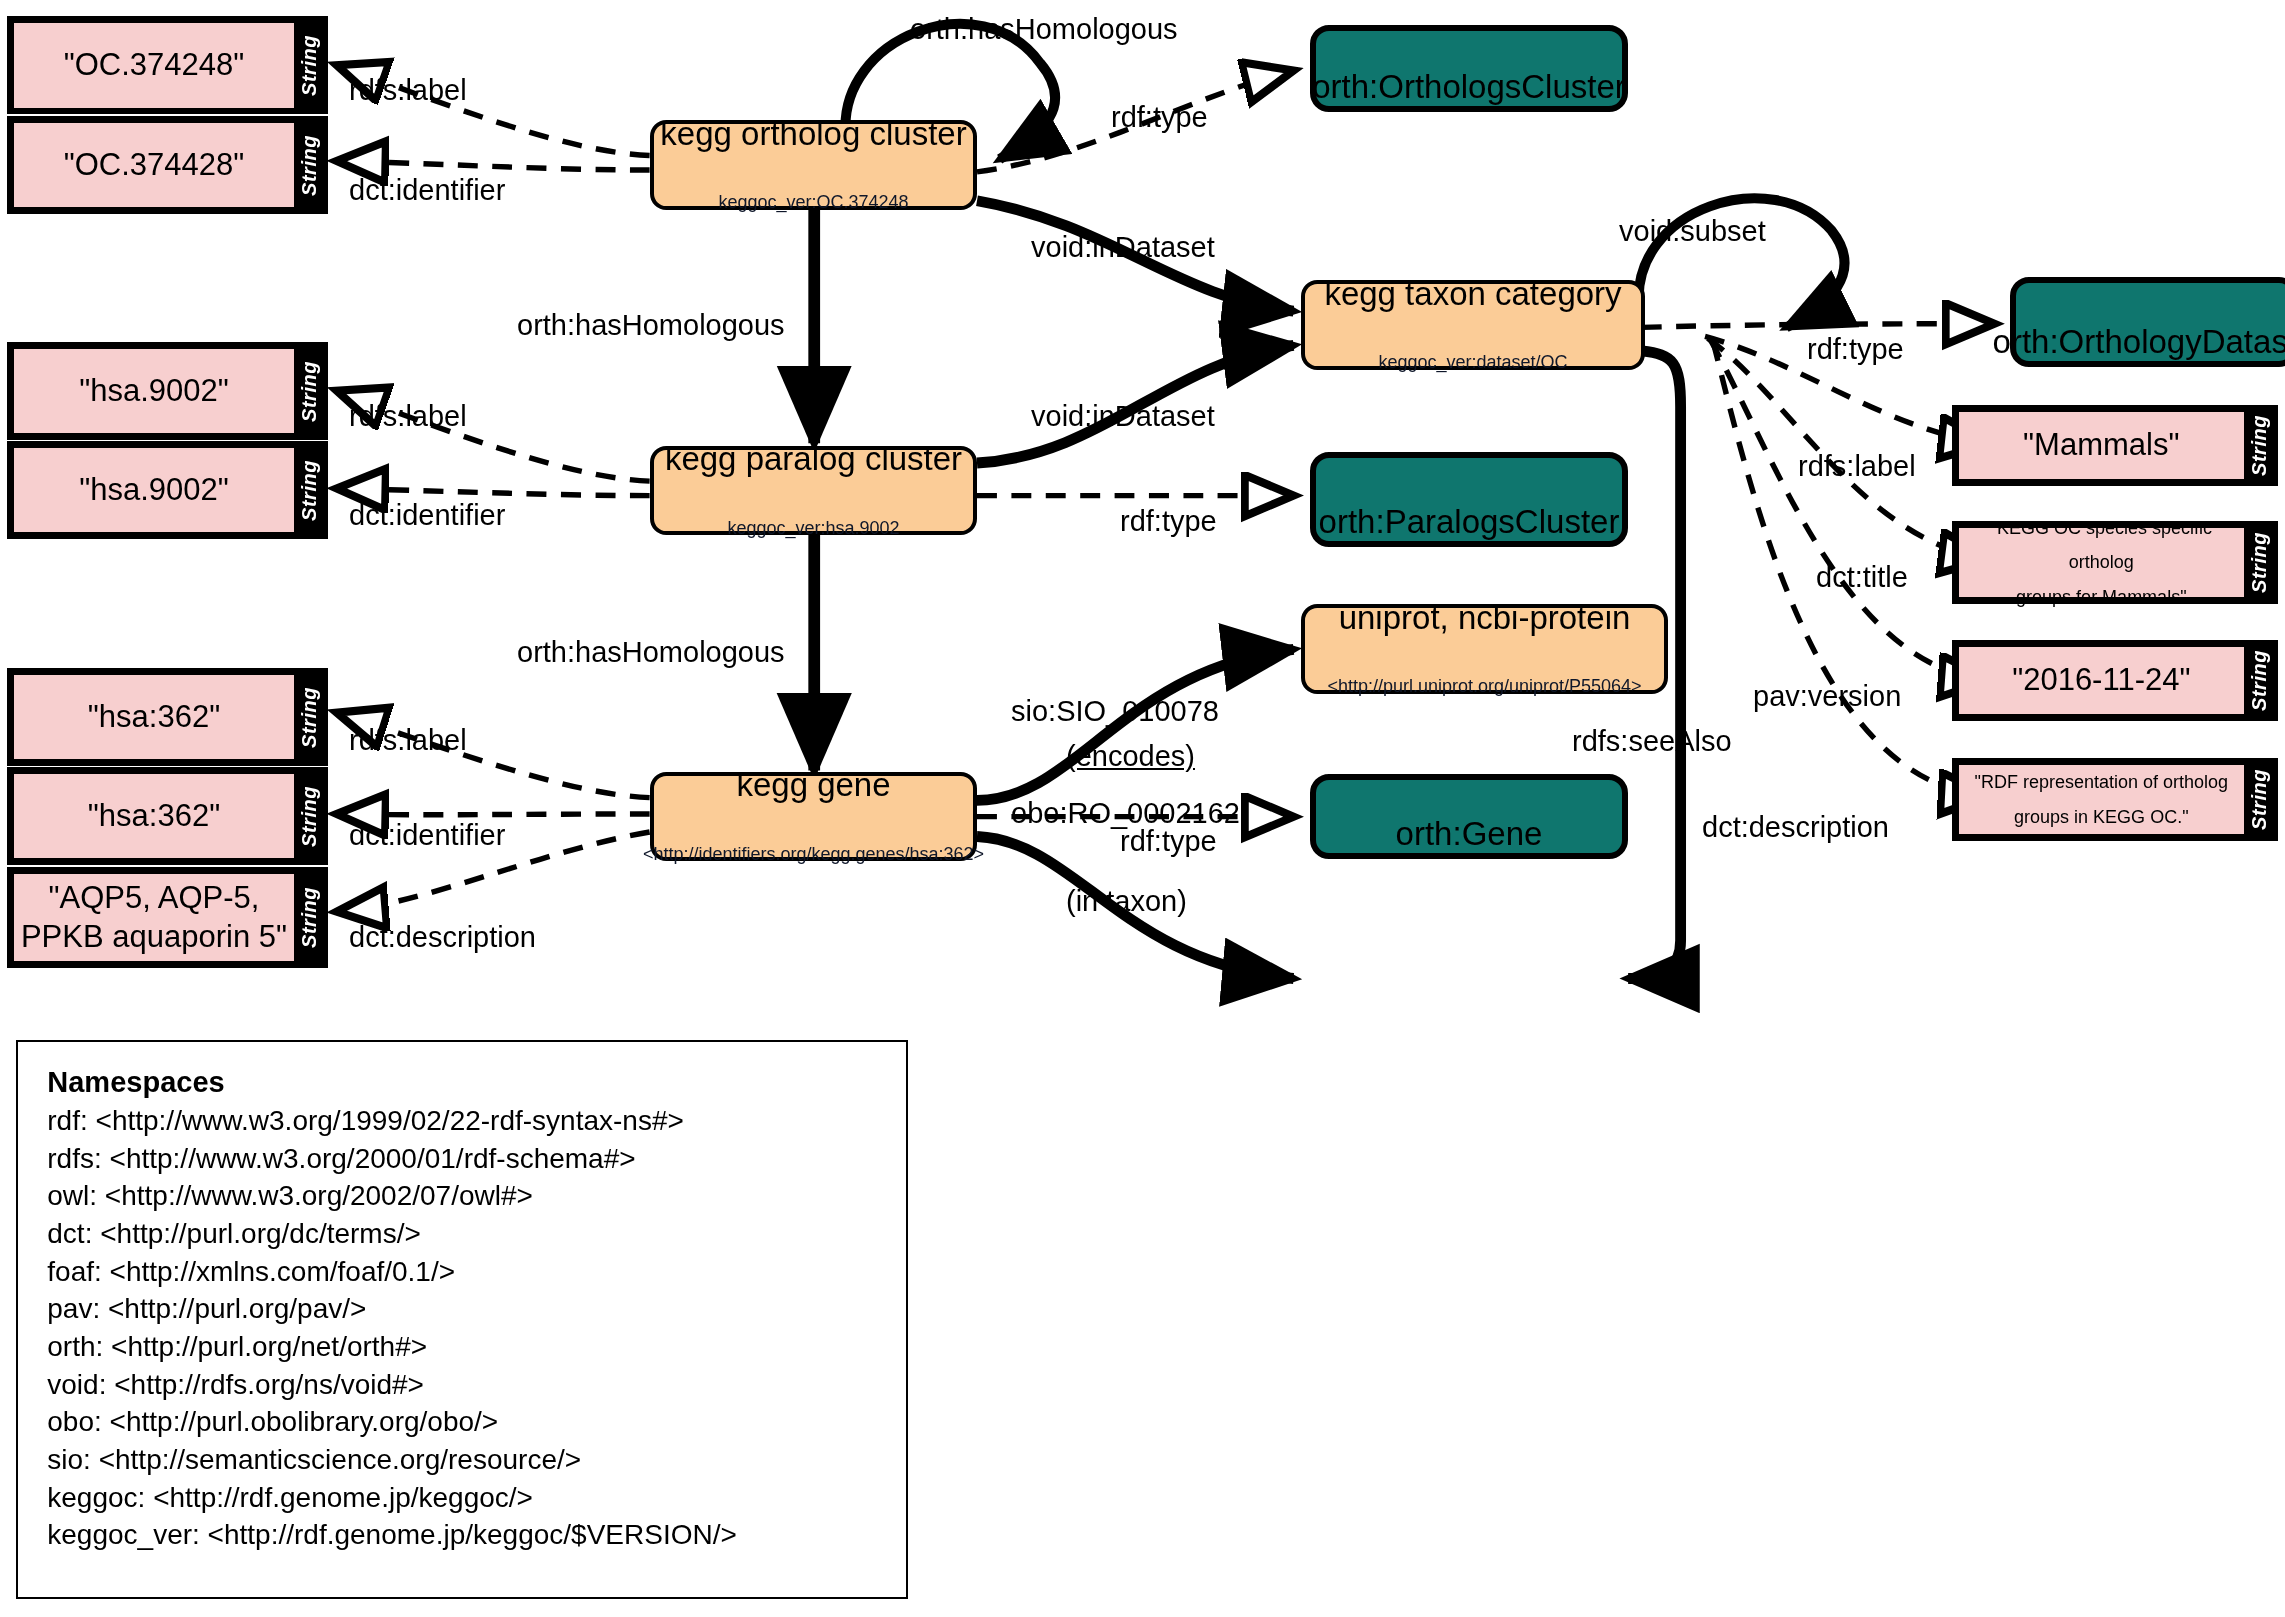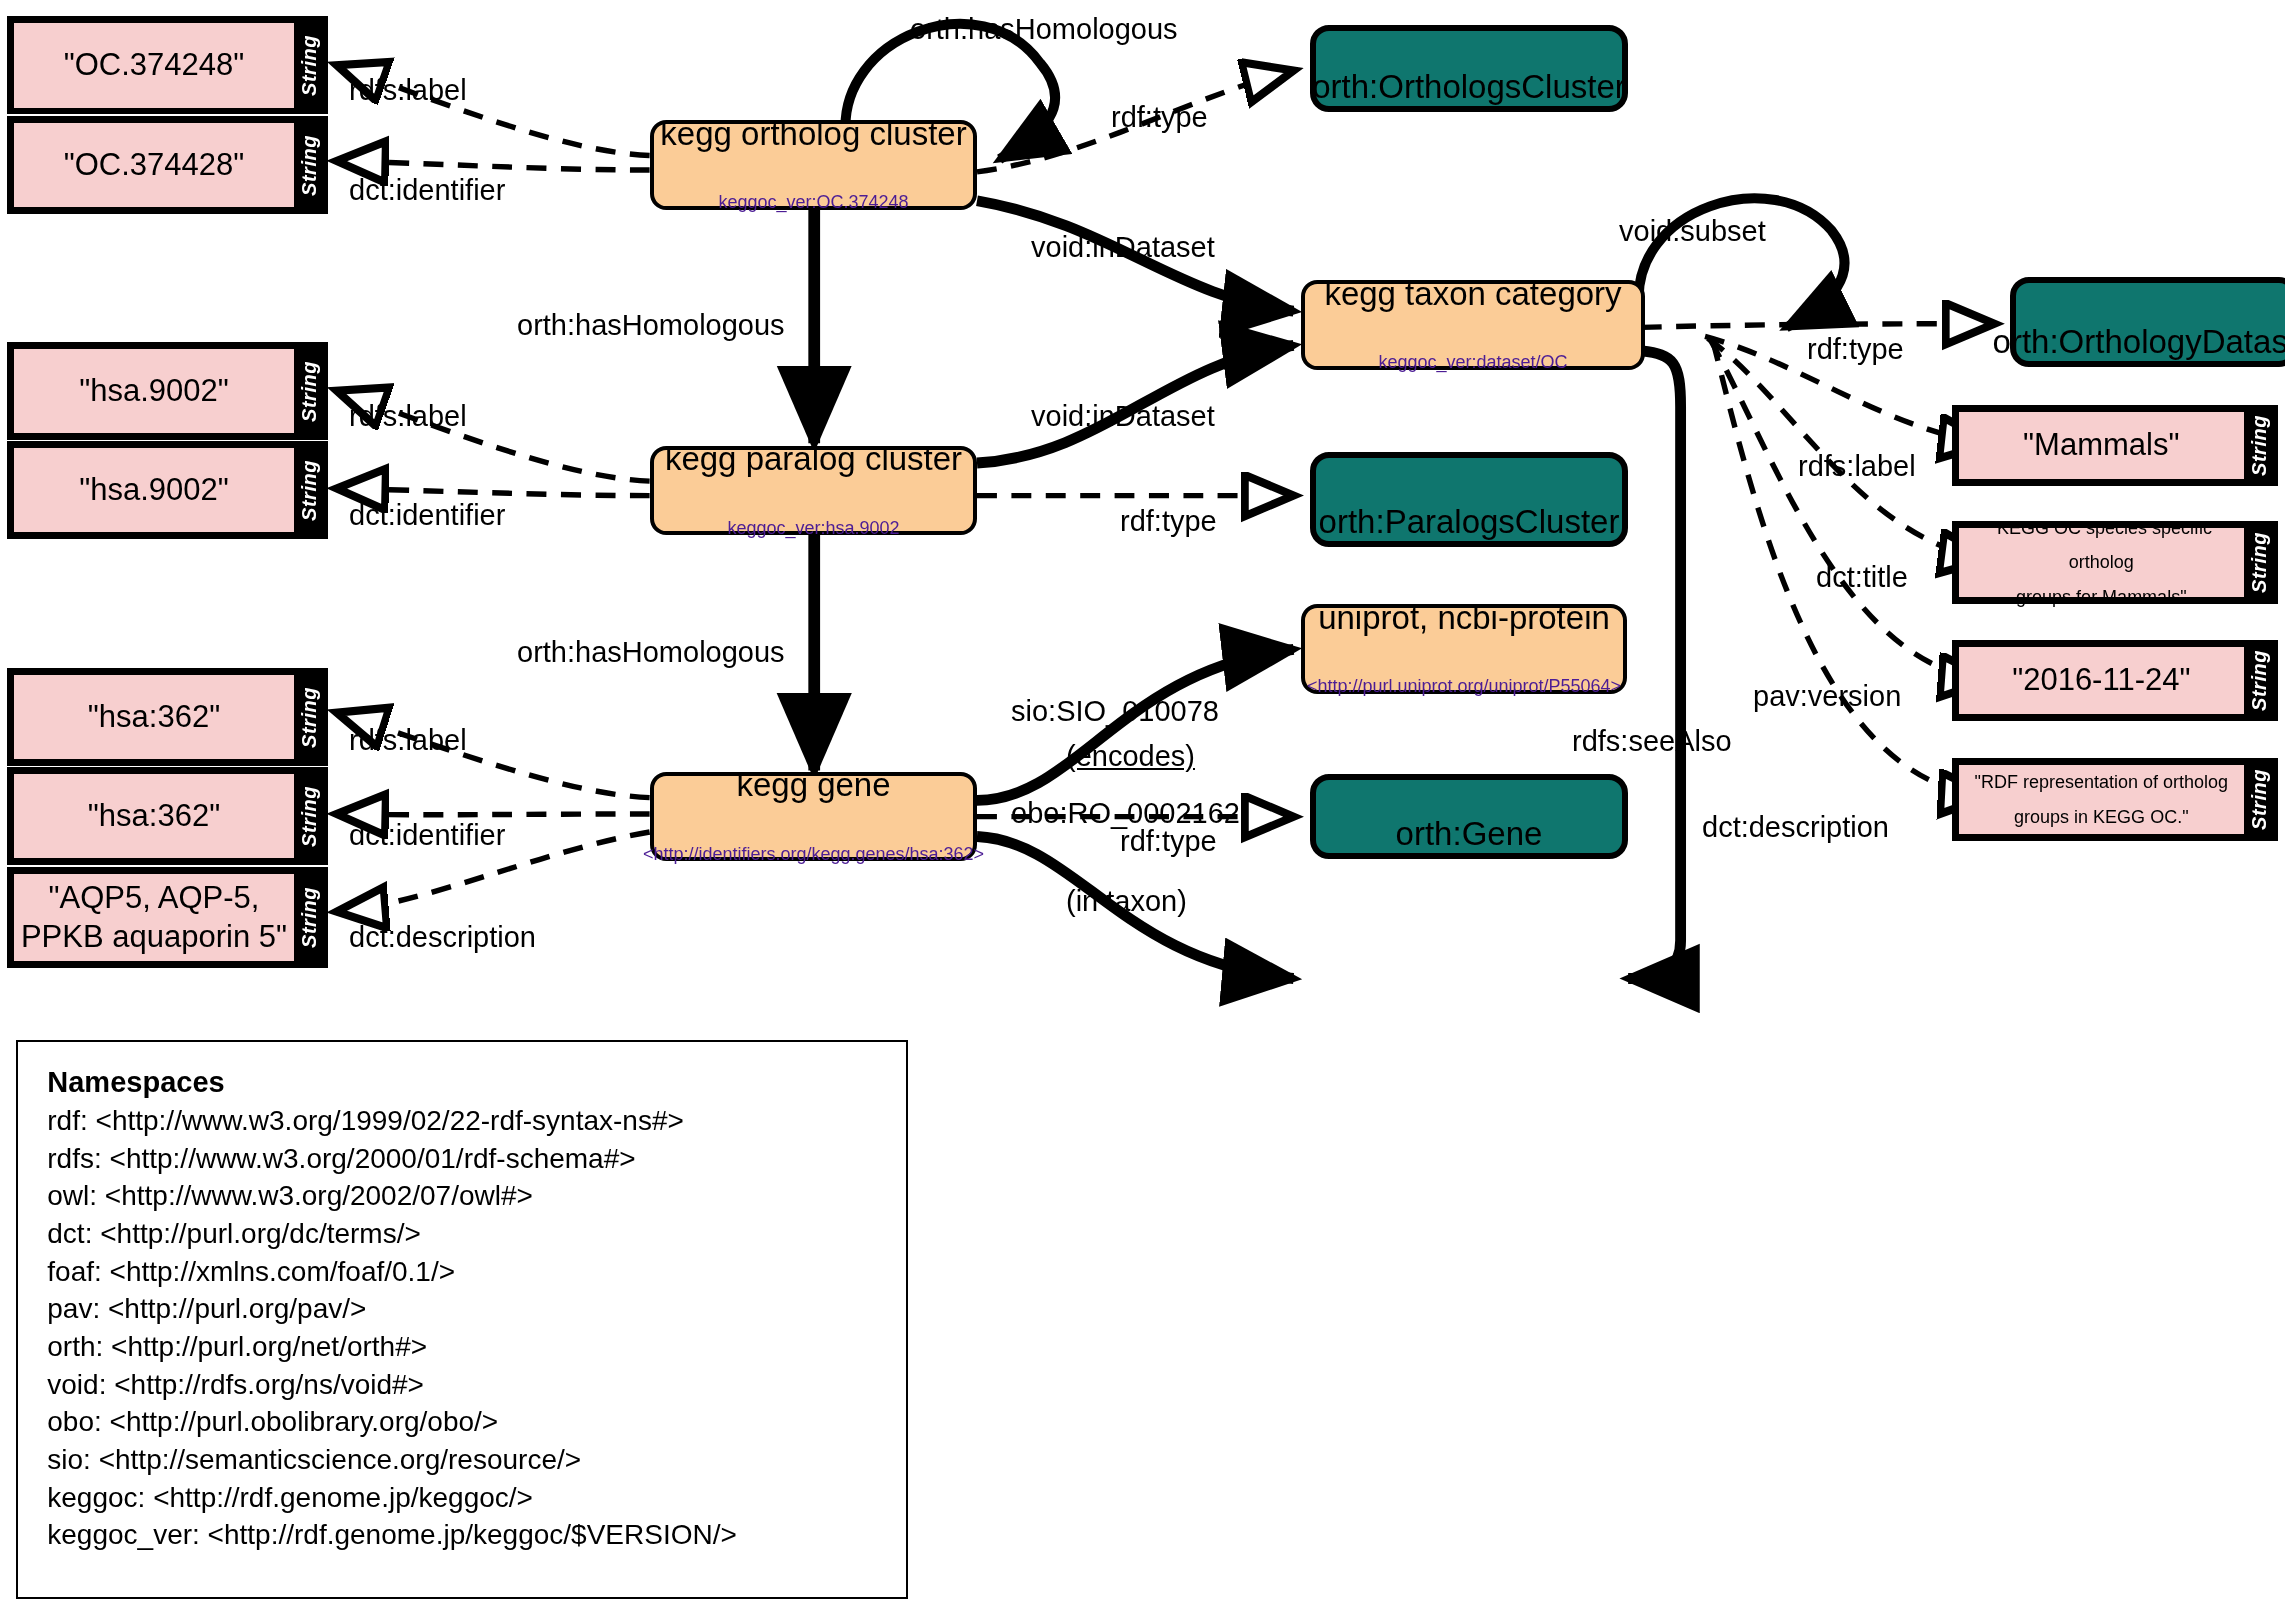--- a/index.html
+++ b/index.html
@@ -5,21 +5,21 @@
   html,body{margin:0;padding:0;background:#fff;}
   #stage{position:relative;width:2285px;height:1617px;background:#fff;
          font-family:"Liberation Sans",sans-serif;overflow:hidden;}
   svg.edges{position:absolute;left:0;top:0;width:2285px;height:1617px;pointer-events:none;}
 
   
   .rnode{position:absolute;box-sizing:border-box;background:#FBCC97;
          border:4.5px solid #000;border-radius:16.3px;display:flex;flex-direction:column;
          align-items:center;justify-content:center;z-index:5;gap:25px;}
   .rnode .t{font-size:33px;color:#000;line-height:1.05;white-space:nowrap;}
-  .rnode .u{font-size:18px;color:#4c1d95;margin-top:16px;white-space:nowrap;}
+  .rnode .u{font-size:18px;color:#0f172a;margin-top:16px;white-space:nowrap;}
 
   
   .cnode{position:absolute;box-sizing:border-box;background:#0f766e;
          border:6.3px solid #000;border-radius:19px;display:flex;align-items:flex-end;
          justify-content:center;z-index:5;}
   .cnode .t{font-size:33px;color:#000;white-space:nowrap;}
 
   
   .lnode{position:absolute;box-sizing:border-box;background:#000;
          border:3.6px solid #000;display:flex;align-items:stretch;z-index:5;}
@@ -224,21 +224,21 @@
   <div class="rnode" style="left:650px;top:772px;width:327px;height:89px;">
     <div class="t">kegg gene</div>
     <div class="u">&lt;http://identifiers.org/kegg.genes/hsa:362&gt;</div>
   </div>
 
   <div class="rnode" style="left:1301px;top:280px;width:344px;height:90px;">
     <div class="t">kegg taxon category</div>
     <div class="u">keggoc_ver:dataset/OC</div>
   </div>
 
-  <div class="rnode" style="left:1301px;top:604px;width:326px;height:90px;">
+  <div class="rnode" style="left:1301px;top:604px;width:367px;height:90px;">
     <div class="t">uniprot, ncbi-protein</div>
     <div class="u">&lt;http://purl.uniprot.org/uniprot/P55064&gt;</div>
   </div>
 
 
   <div class="cnode" style="left:1310px;top:25px;width:318px;height:87px;">
     <div class="t">orth:OrthologsCluster</div>
   </div>
 
   <div class="cnode" style="left:1310px;top:452px;width:318px;height:95px;">

